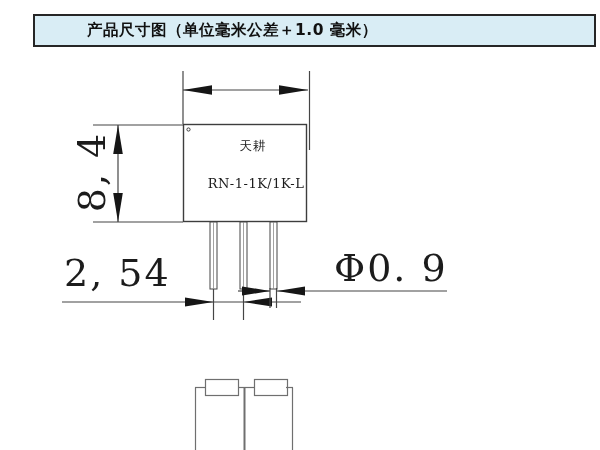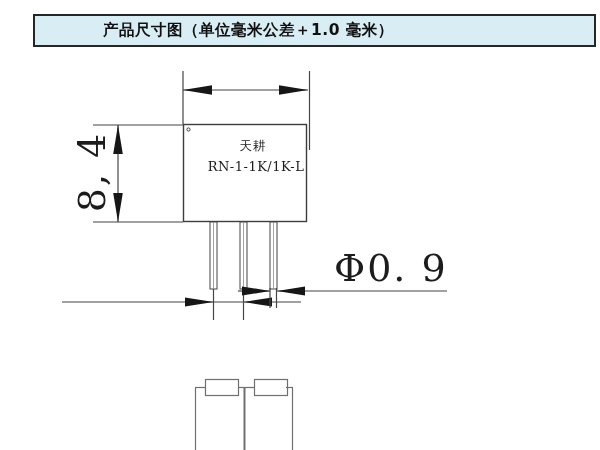--- a/index.html
+++ b/index.html
@@ -4,36 +4,36 @@
 <style>
   html,body{margin:0;padding:0;background:#ffffff;}
   .canvas{
     position:relative;width:600px;height:450px;background:#ffffff;overflow:hidden;
     font-family:"DejaVu Serif", serif;
   }
   .header{
     position:absolute;left:33px;top:14px;width:563px;height:33px;box-sizing:border-box;
     background:var(--header-bg,#d9edf5);
     border:2px solid var(--header-border,#262626);
-    display:flex;align-items:center;padding-left:68px;
+    display:flex;align-items:center;padding-left:52px;
   }
   .header span{
     font-family:"DejaVu Sans","Liberation Sans",sans-serif;
     font-weight:700;font-size:15.5px;color:#111;letter-spacing:.5px;white-space:nowrap;
   }
   svg.art{position:absolute;left:0;top:0;}
   .lbl{position:absolute;color:#1c1c1c;white-space:nowrap;}
   .dim{font-size:38px;line-height:1;letter-spacing:2px;}
   .dim-w{left:170px;top:52px;width:140px;text-align:center;}
   .dim-h{left:42px;top:153px;width:100px;height:38px;text-align:center;
          transform:rotate(-90deg);transform-origin:50% 50%;}
   .dim-p{left:64px;top:254px;}
   .dim-d{left:334px;top:249px;}
   .brand{left:183px;top:138px;width:140px;text-align:center;font-size:12.5px;letter-spacing:1px;}
-  .model{left:196px;top:159px;width:120px;text-align:center;font-size:13px;letter-spacing:.5px;}
+  .model{left:196px;top:176px;width:120px;text-align:center;font-size:13px;letter-spacing:.5px;}
 </style>
 </head>
 <body>
 
 <div class="canvas">
 
   <div class="header">
     <span>产品尺寸图（单位毫米公差＋1.0 毫米）</span>
   </div>
 
@@ -94,17 +94,18 @@
       <line x1="292.5" y1="387.5" x2="292.5" y2="450"></line>
       <line x1="195" y1="387.5" x2="206" y2="387.5"></line>
       <line x1="238" y1="387.5" x2="255" y2="387.5"></line>
       <line x1="286" y1="387.5" x2="293" y2="387.5"></line>
       <rect x="205.5" y="379.5" width="33" height="16"></rect>
       <rect x="254.5" y="379.5" width="33" height="16"></rect>
     </g>
   </svg>
 
   <div class="lbl dim dim-h">8, 4</div>
+  <div class="lbl dim dim-p">2, 54</div>
   <div class="lbl dim dim-d">Φ0. 9</div>
 
   <div class="lbl brand">天耕</div>
   <div class="lbl model">RN-1-1K/1K-L</div>
 </div>
 
 </body></html>

